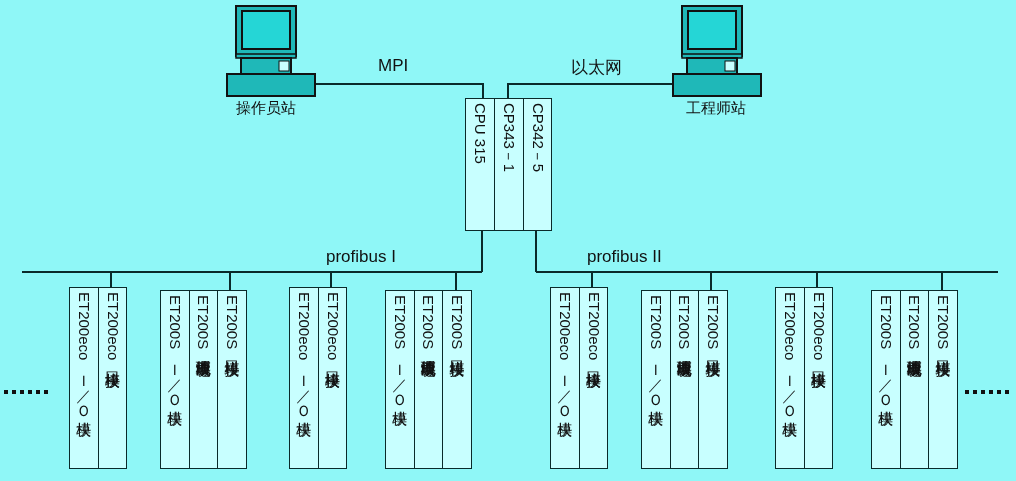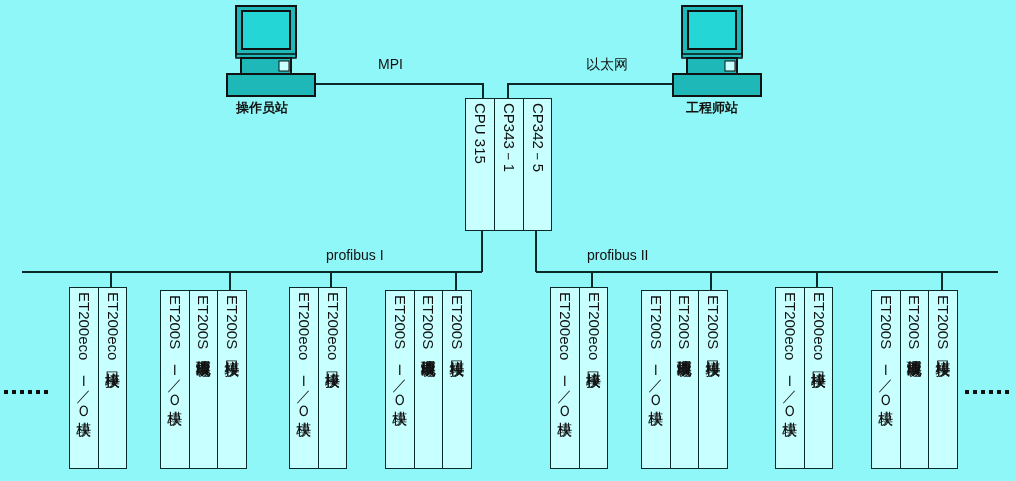--- a/index.html
+++ b/index.html
@@ -3,24 +3,24 @@
 <meta charset="utf-8">
 <style>
   html, body { margin: 0; padding: 0; }
   body {
     width: 1016px; height: 481px; position: relative; overflow: hidden;
     background: #8ff7f7;
     font-family: "DejaVu Sans", sans-serif;
   }
   #lines { position: absolute; left: 0; top: 0; width: 1016px; height: 481px; }
   .label {
-    position: absolute; font-size: 14px; color: #111; white-space: nowrap;
+    position: absolute; font-size: 17px; color: #111; white-space: nowrap;
     font-family: "Liberation Sans", "DejaVu Sans", sans-serif;
   }
-  .station-label { font-weight: bold; font-size: 13px; }
+  .station-label { font-weight: normal; font-size: 15px; }
   .rack {
     position: absolute; display: flex; border: 1.5px solid #0a2a2a;
     background: #c8ffff; box-sizing: border-box;
   }
   .slot {
     border-right: 1.5px solid #0a2a2a; box-sizing: border-box;
     display: flex; justify-content: center; align-items: flex-start;
     padding-top: 4px;
   }
   .slot:last-child { border-right: none; }
@@ -77,21 +77,21 @@
   <rect x="11" y="2" width="60" height="50" fill="#1fb8b8" stroke="#111" stroke-width="2"></rect>
   <rect x="17" y="7" width="48" height="38" fill="#25d6d6" stroke="#111" stroke-width="2"></rect>
   <rect x="11" y="50" width="60" height="4" fill="#1fb8b8" stroke="#111" stroke-width="1.5"></rect>
   <rect x="16" y="54" width="50" height="16" fill="#1fb8b8" stroke="#111" stroke-width="2"></rect>
   <rect x="54" y="57" width="10" height="10" fill="#c8ffff" stroke="#111" stroke-width="1"></rect>
   <rect x="2" y="70" width="88" height="22" fill="#1fb8b8" stroke="#111" stroke-width="2"></rect>
 </svg>
 <div class="label station-label" style="left:686px;top:99px">工程师站</div>
 
 <div class="label" style="left:378px;top:56px">MPI</div>
-<div class="label" style="left:586px;top:56px">以太网</div>
+<div class="label" style="left:571px;top:56px">以太网</div>
 
 <div class="rack" style="left:465px;top:98px;width:87px;height:133px">
   <div class="slot" style="width:29px">
       <span class="vtext">CPU 315</span>
     </div>
   <div class="slot" style="width:29px">
       <span class="vtext">CP343－1</span>
     </div>
   <div class="slot" style="width:29px">
       <span class="vtext">CP342－5</span>

